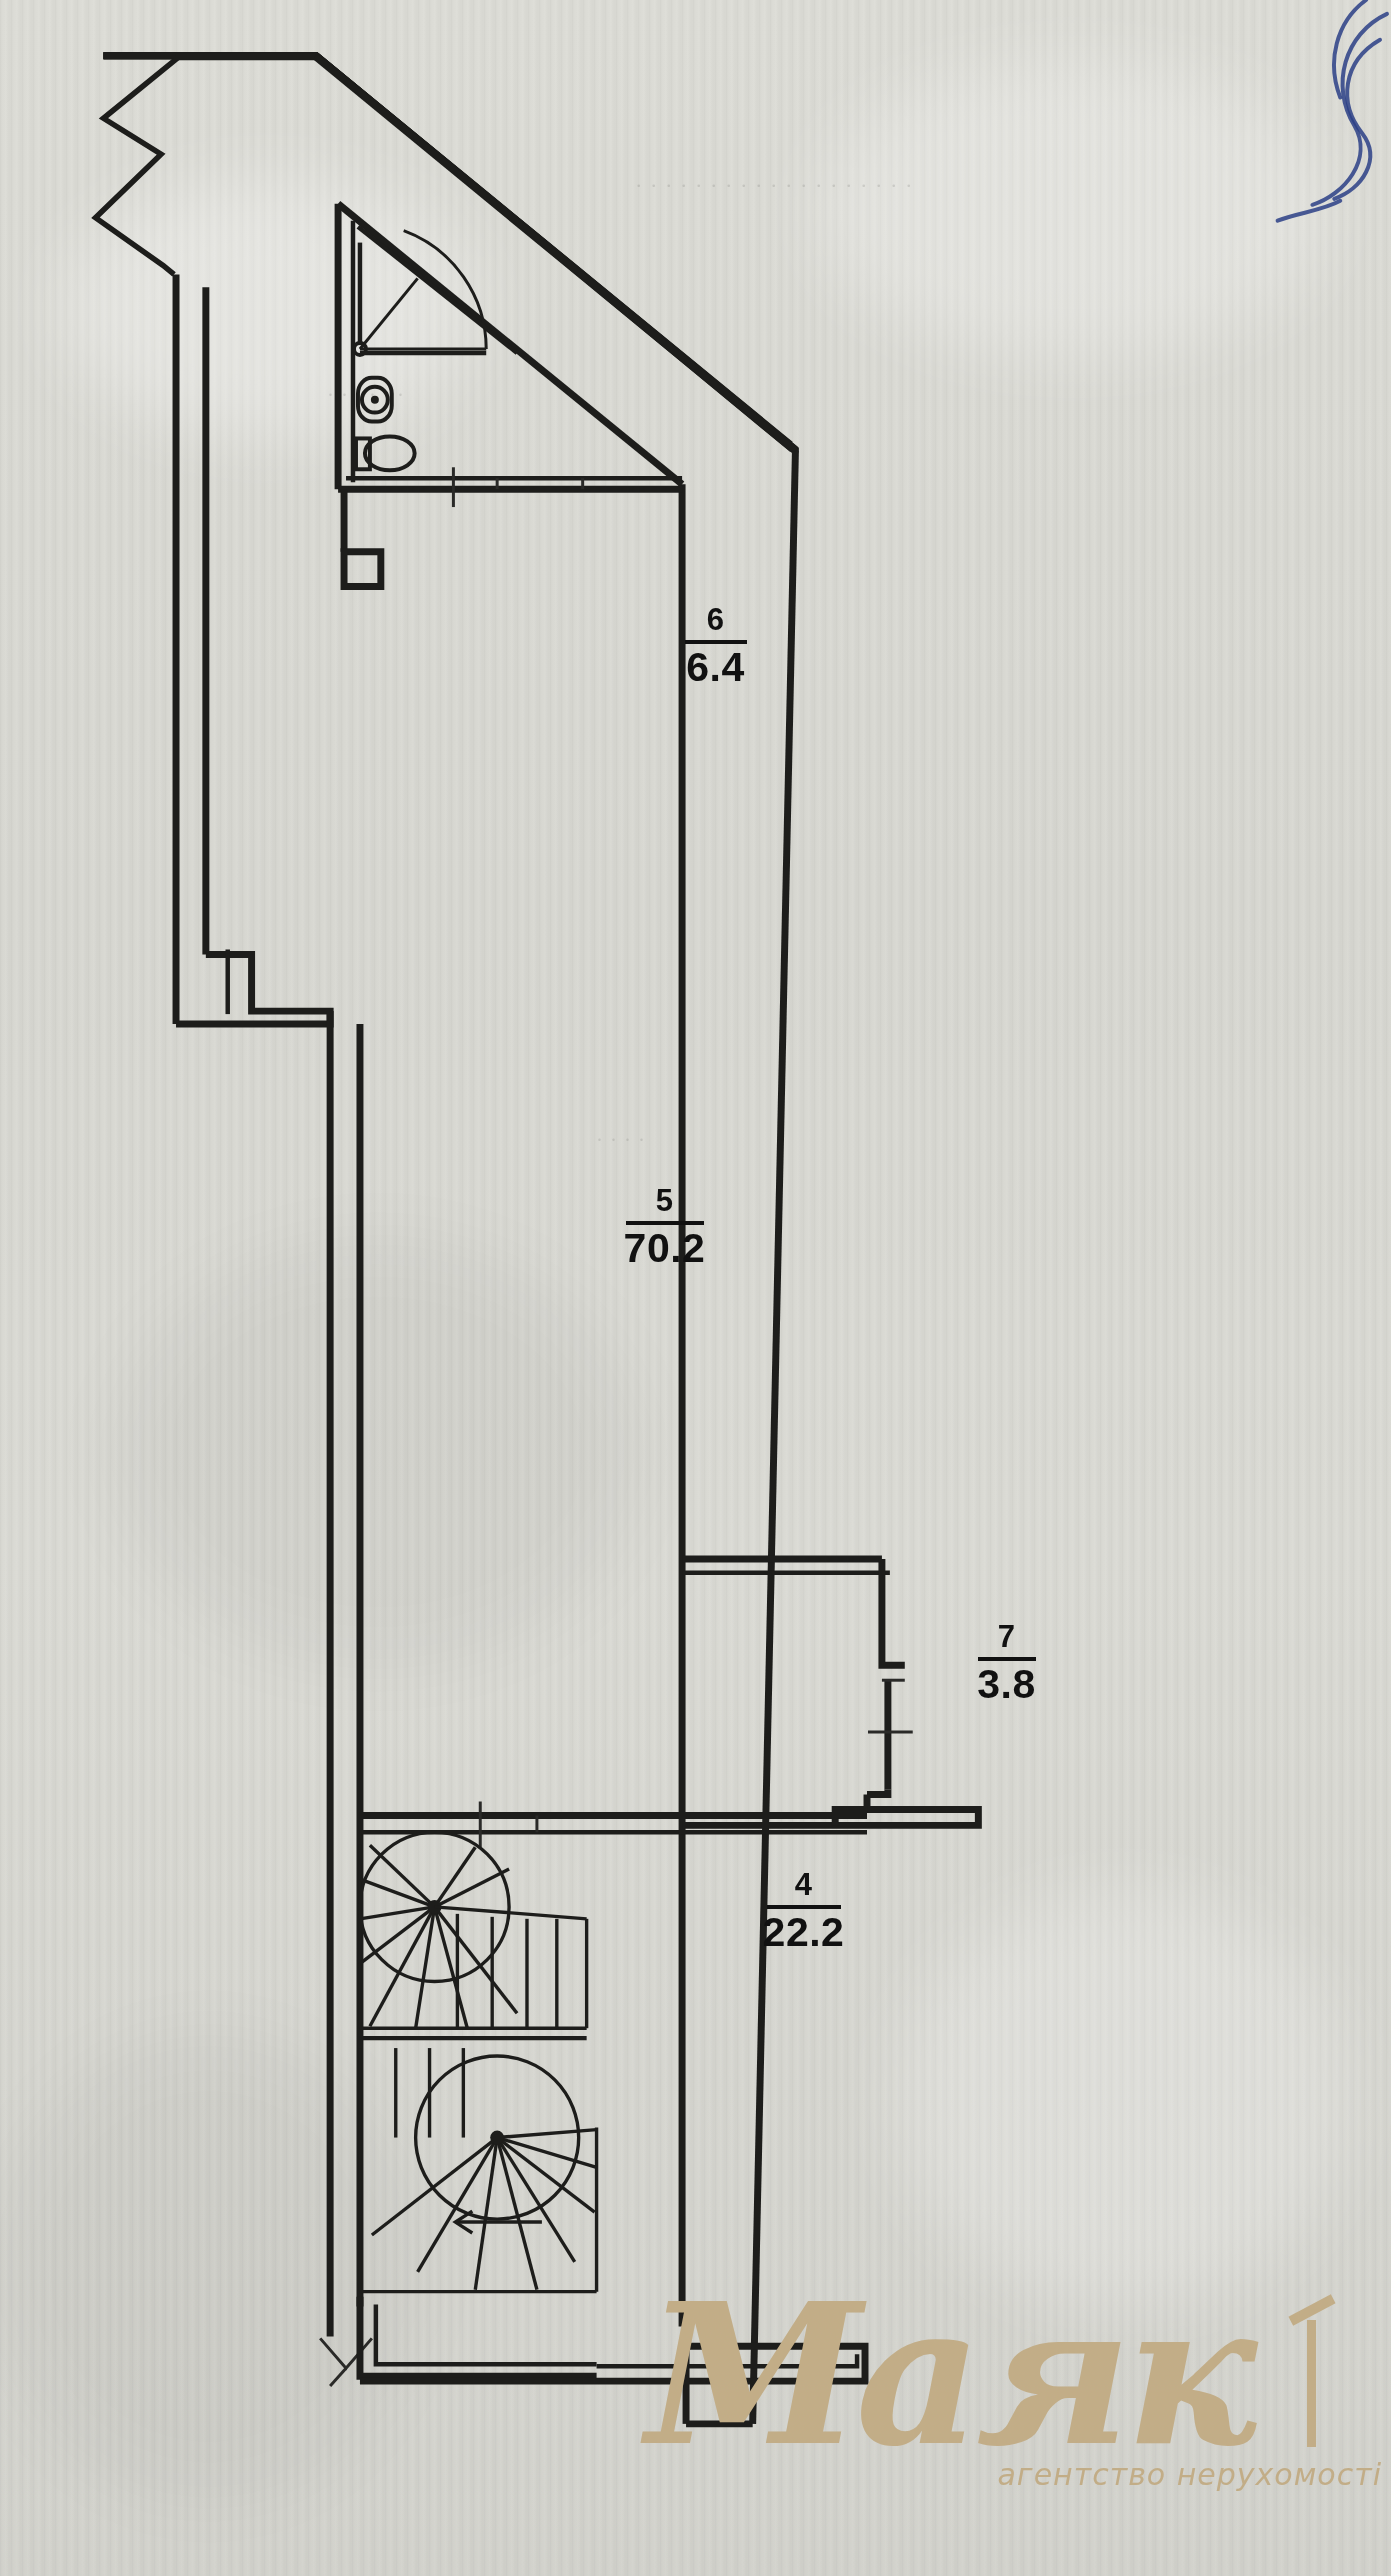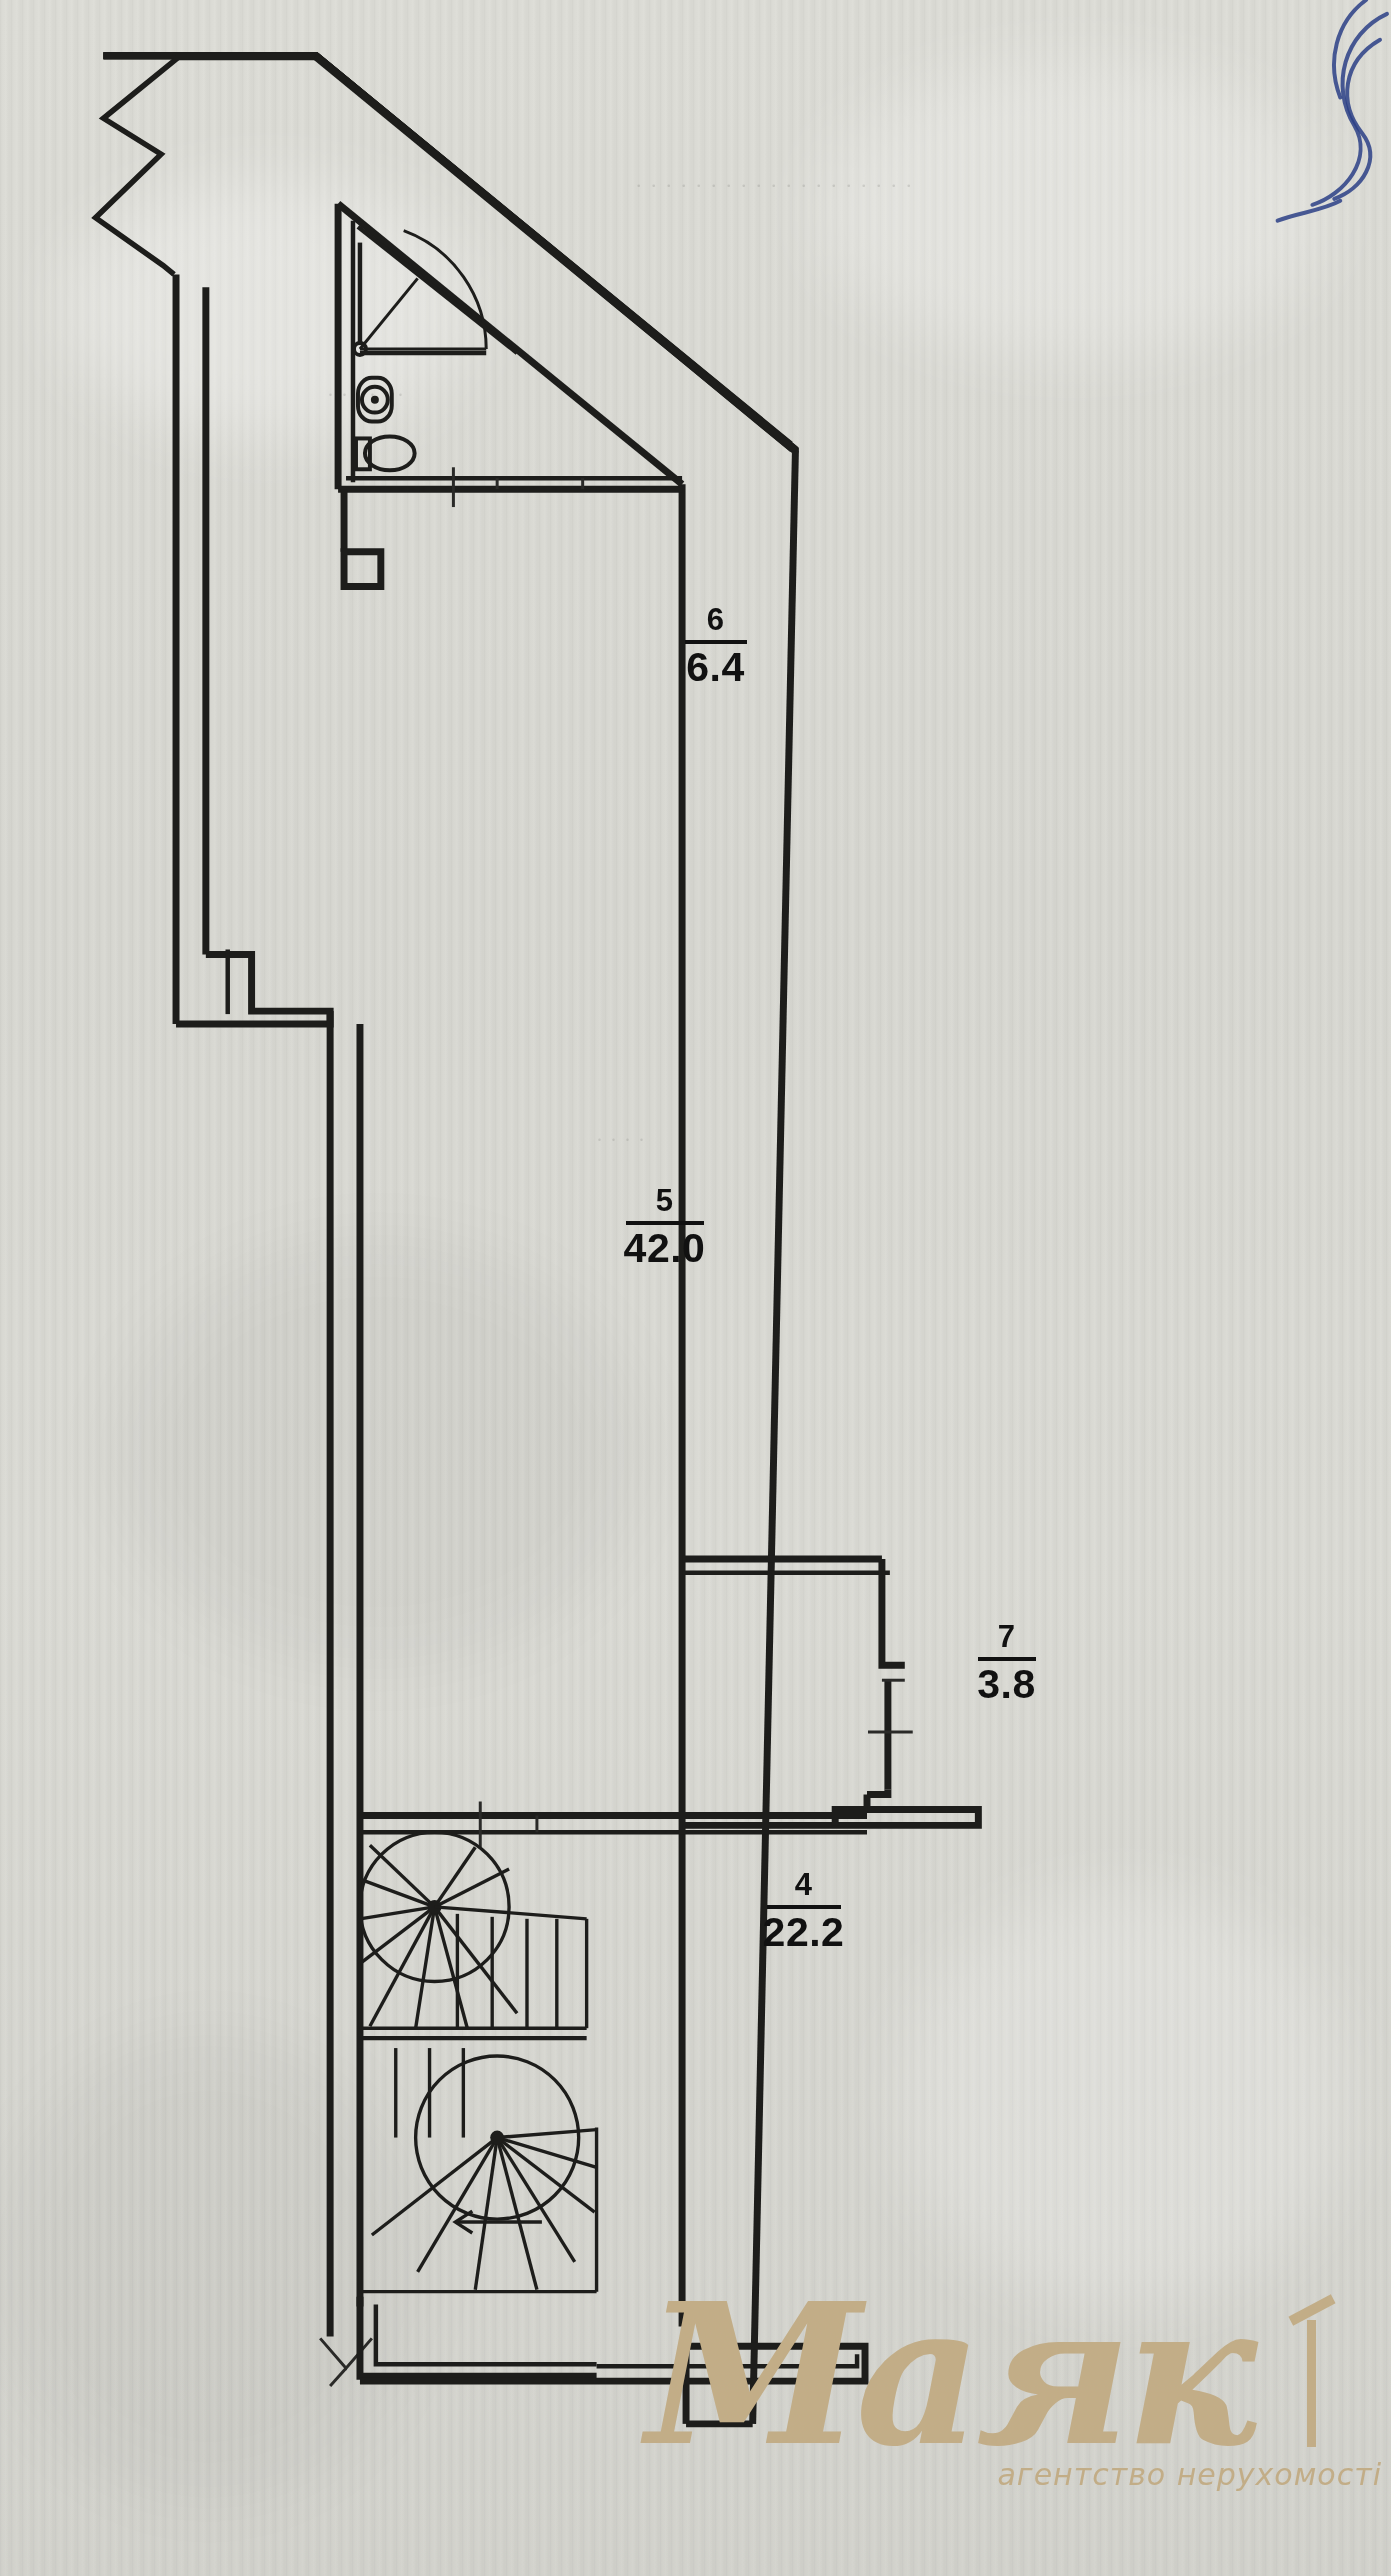--- a/index.html
+++ b/index.html
@@ -327,21 +327,21 @@
 
   <div class="room-label" style="left:656px; top:604px; width:119px;">
     <span class="num">6</span>
     <span class="rule" style="width:62px;"></span>
     <span class="area">6.4</span>
   </div>
 
   <div class="room-label" style="left:595px; top:1185px; width:139px;">
     <span class="num">5</span>
     <span class="rule" style="width:78px;"></span>
-    <span class="area">42.0</span>
+    <span class="area">70.2</span>
   </div>
 
   <div class="room-label" style="left:952px; top:1621px; width:109px;">
     <span class="num">7</span>
     <span class="rule" style="width:58px;"></span>
     <span class="area">3.8</span>
   </div>
 
   <div class="room-label" style="left:734px; top:1869px; width:139px;">
     <span class="num">4</span>

